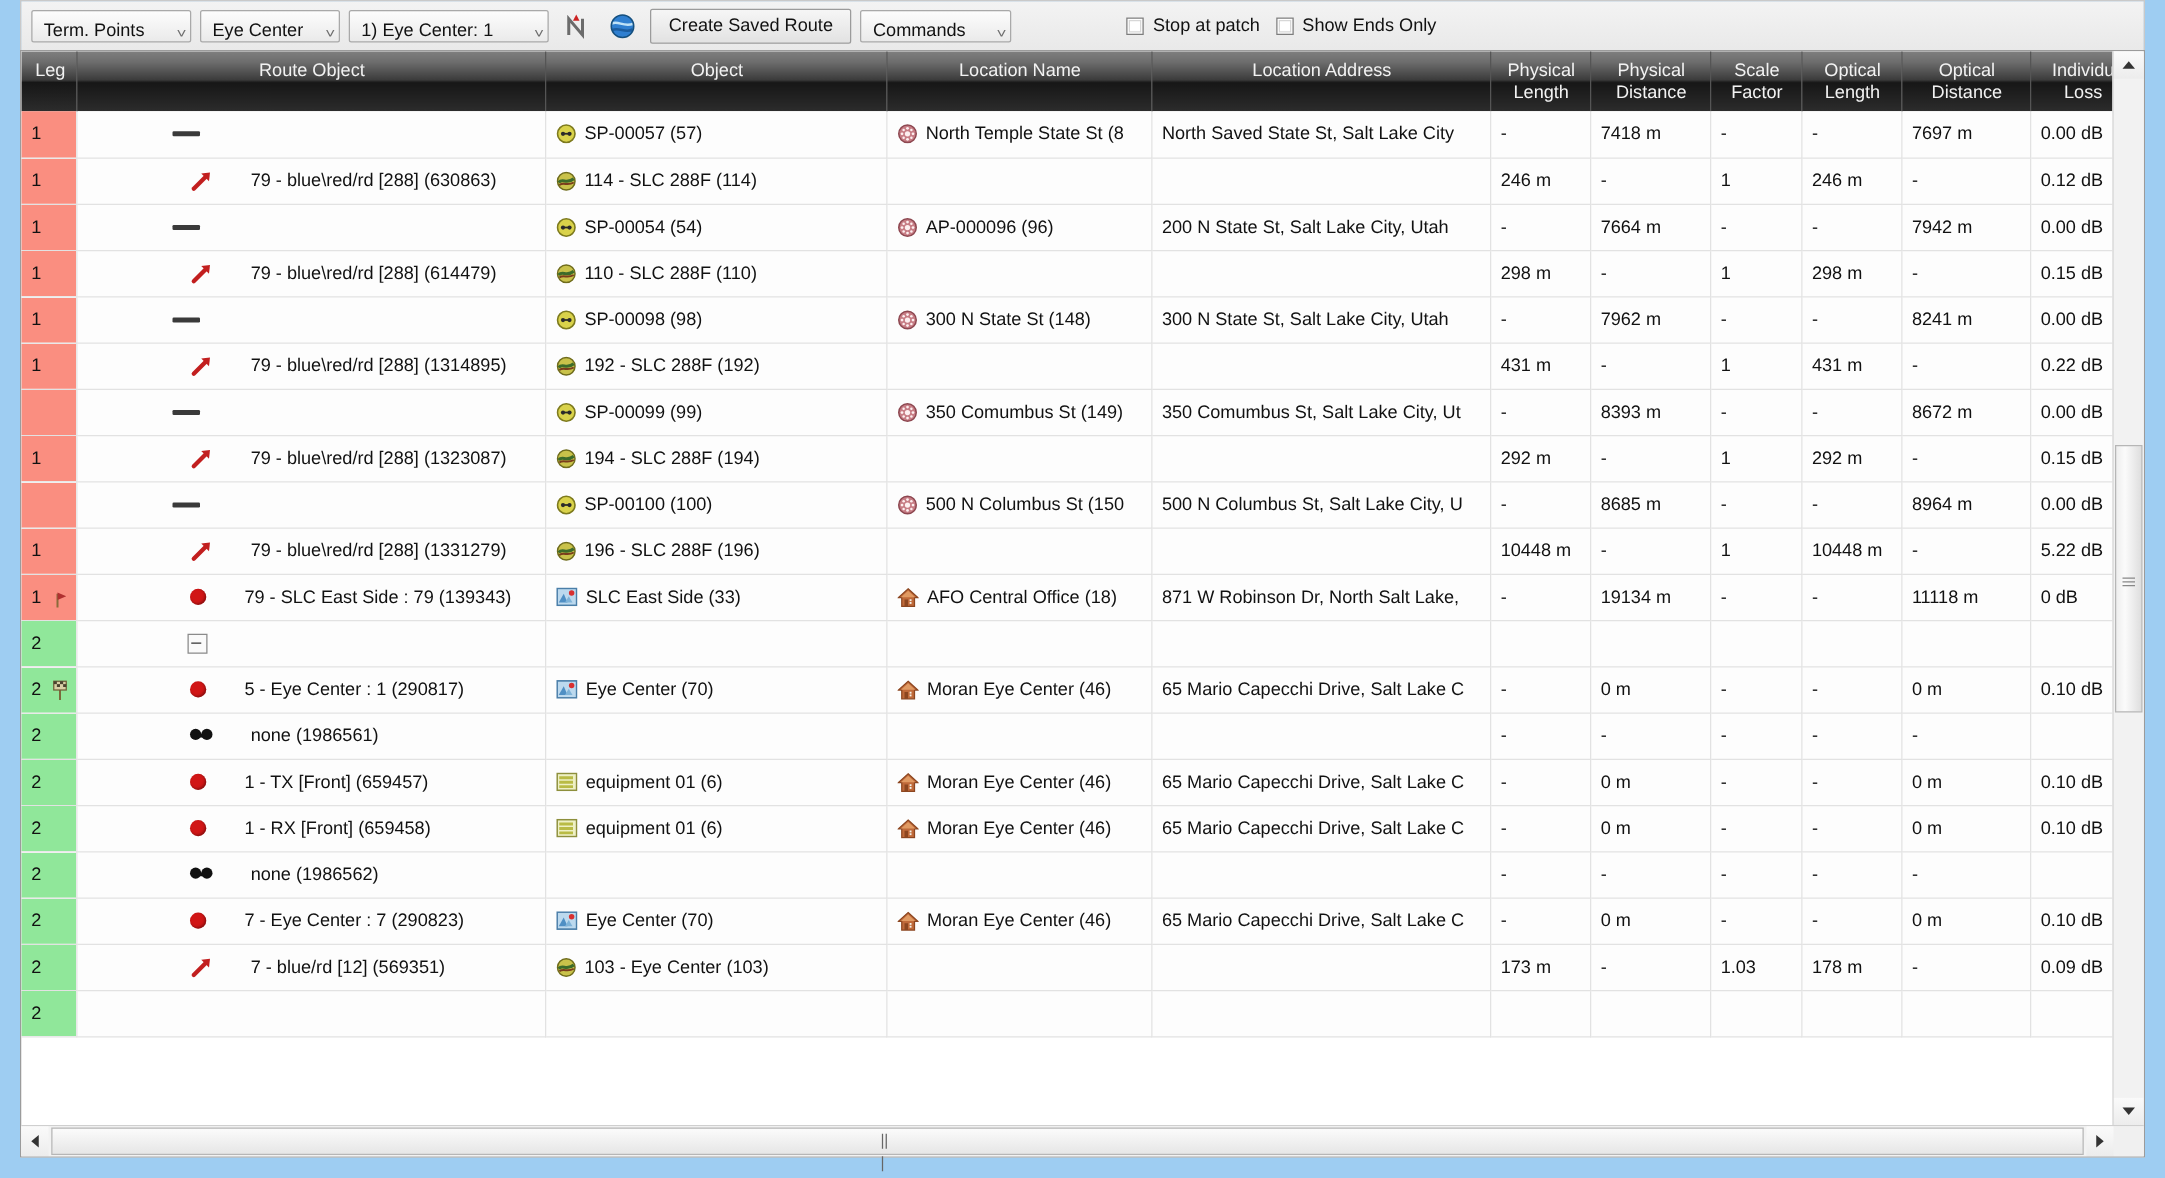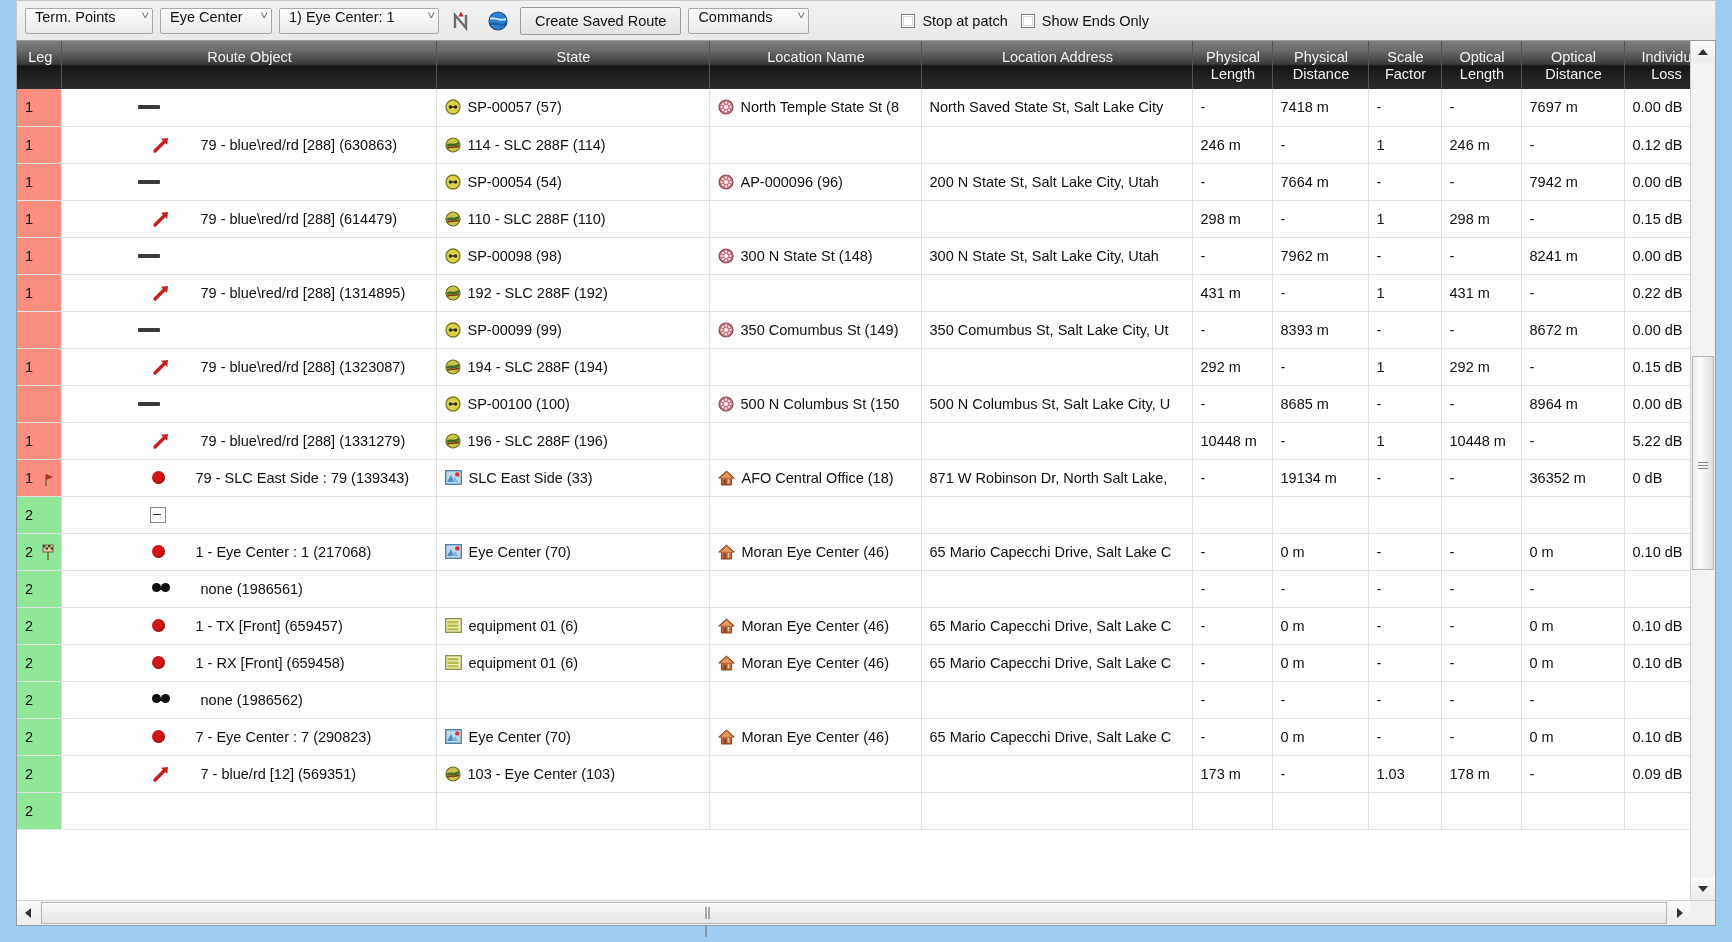--- a/index.html
+++ b/index.html
@@ -45,21 +45,21 @@
     margin:0 16px;
     background:linear-gradient(#f3f3f3,#e9e9e9);
     border:1px solid #c9c9c9;border-bottom:none;
     display:flex;align-items:center;gap:7px;padding:0 8px;
     box-sizing:border-box;
   }
   .combo{
     height:26px;min-width:60px;
     background:linear-gradient(#fdfdfd,#eaeaea);
     border:1px solid #a9a9a9;border-radius:2px;
-    display:flex;align-items:flex-start;
+    display:flex;align-items:flex-end;
     font-size:14.5px;color:#111;padding:0 4px 0 9px;
     box-sizing:border-box;white-space:nowrap;
   }
   .combo .lbl{flex:1;}
   .combo .chev{
     margin-left:14px;font-size:11px;color:#444;opacity:.75;
     transform:scaleX(1.25);
   }
   .tbtn{
     height:28px;width:30px;display:flex;align-items:center;justify-content:center;
@@ -239,21 +239,21 @@
               <col style="width: 96px;">
               <col style="width: 73px;">
               <col style="width: 80px;">
               <col style="width: 103px;">
               <col style="width: 83px;">
             </colgroup>
           <thead>
               <tr id="grid-head">
                 <th class="leg">Leg</th>
                 <th>Route Object</th>
-                <th>State</th>
+                <th>Object</th>
                 <th>Location Name</th>
                 <th>Location Address</th>
                 <th>Physical
 Length</th>
                 <th>Physical
 Distance</th>
                 <th>Scale
 Factor</th>
                 <th>Optical
 Length</th>
@@ -1033,21 +1033,21 @@
                     <span class="num">-</span>
                   </span>
                 </td>
                 <td>
                   <span class="cellflex">
                     <span class="num">-</span>
                   </span>
                 </td>
                 <td>
                   <span class="cellflex">
-                    <span class="num">36352 m</span>
+                    <span class="num">11118 m</span>
                   </span>
                 </td>
                 <td>
                   <span class="cellflex">
                     <span class="num">0 dB</span>
                   </span>
                 </td>
               </tr>
               <tr>
                 <td class="legcell leg2">
@@ -1117,21 +1117,21 @@
                       <rect x="3" y="2" width="2.5" height="2.3" fill="#4a4430"></rect>
                       <rect x="8" y="2" width="2.5" height="2.3" fill="#4a4430"></rect>
                       <rect x="5.5" y="4.3" width="2.5" height="2.3" fill="#4a4430"></rect>
                       <rect x="10.5" y="4.3" width="2.5" height="2.3" fill="#4a4430"></rect>
                     </svg>
                   </span>
                 </td>
                 <td class="c-route">
                   <span class="cellflex indent">
                     <span class="ic ic-reddot"></span>
-                    <span>1 - Eye Center : 1 (217068)</span>
+                    <span>5 - Eye Center : 1 (290817)</span>
                   </span>
                 </td>
                 <td>
                   <span class="cellflex">
                     <svg class="ic" width="17" height="15" viewBox="0 0 17 15">
                       <rect x="0.7" y="0.7" width="15.6" height="13.6" fill="#bcd9ee" stroke="#4a7ea8" stroke-width="1.3"></rect>
                       <path d="M2 12 L6 5 L9 12 Z" fill="#4f8fc4"></path>
                       <path d="M7 12 L10 7 L13 12 Z" fill="#7fb3d8"></path>
                       <circle cx="12.3" cy="4.4" r="2.2" fill="#d83030"></circle>
                     </svg>

